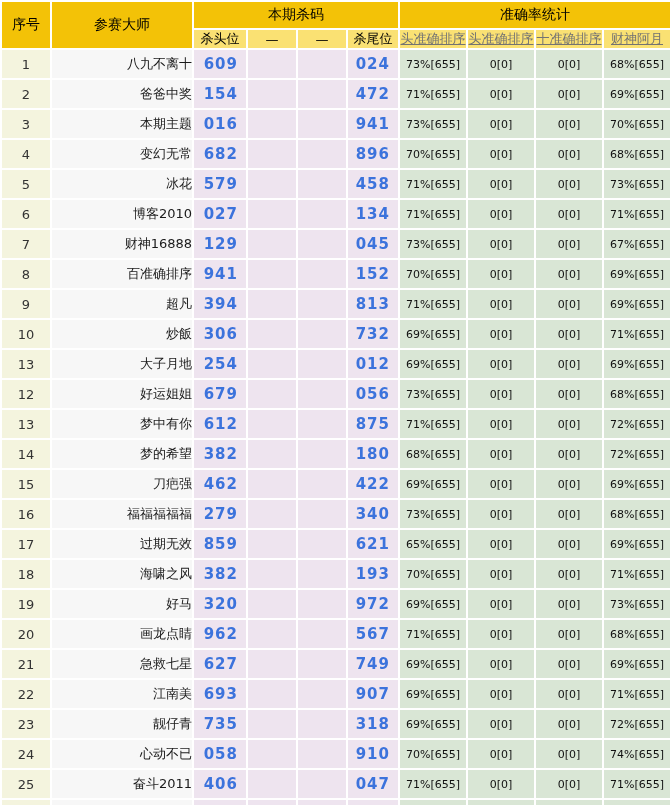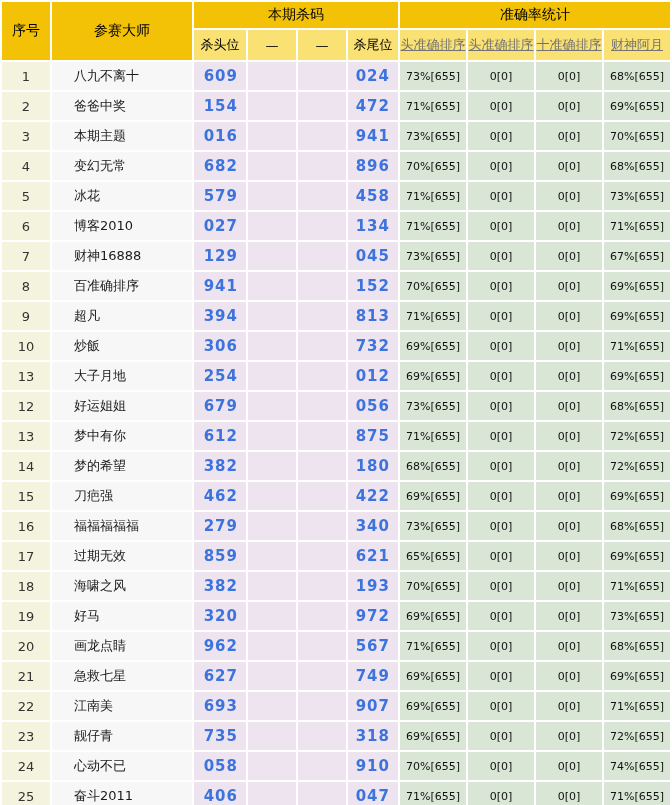--- a/index.html
+++ b/index.html
@@ -31,41 +31,41 @@
     color: #000000;
     font-size: 14px;
     text-align: center;
     height: 26px;
   }
   th.sub {
     background: #FAE173;
     color: #000000;
     font-size: 13px;
     text-align: center;
-    height: 30px;
+    height: 18px;
   }
   a.sortlink {
     color: #737373;
     text-decoration: underline;
     font-size: 13px;
     cursor: pointer;
   }
   
   td { height: 28px; }
   td.c-serial {
     background: #F4F4DE;
     color: #333333;
     font-size: 13px;
     text-align: center;
   }
   td.c-name {
     background: #F7F7F7;
     color: #1a1a1a;
     font-size: 13px;
-    text-align: left;
+    text-align: right;
     padding-left: 22px;
   }
   td.c-code {
     background: #EEE4EF;
     color: #3C73DC;
     font-size: 15px;
     font-weight: bold;
     text-align: right;
     padding-right: 8px;
     letter-spacing: 1px;

